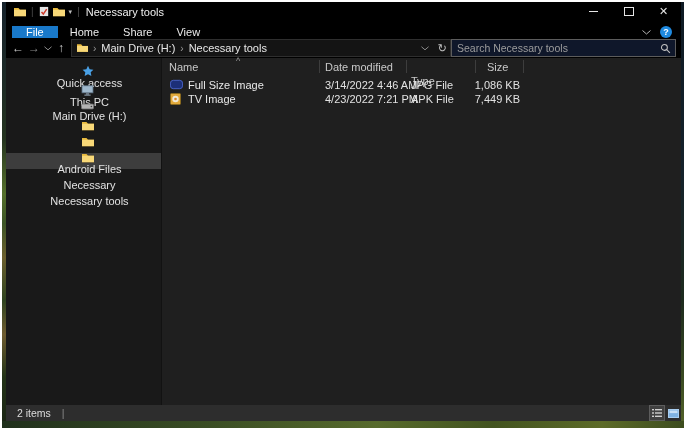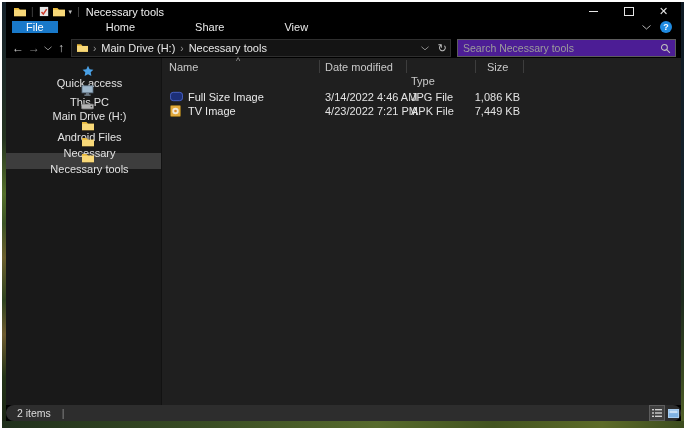--- a/index.html
+++ b/index.html
@@ -21,74 +21,74 @@
   .qat-btn{display:flex;align-items:center;margin:0 2px;}
   .qat-chev{color:#bdbdbd;font-size:7px;margin:0 2px;}
   .title-text{margin-left:3px;color:#f0f0f0;}
   .caption{margin-left:auto;display:flex;height:100%;}
   .cap{width:35px;height:100%;display:flex;align-items:center;justify-content:center;color:#e6e6e6;}
   .min-glyph{display:block;width:9px;height:1px;background:#e6e6e6;}
   .max-glyph{display:block;width:8px;height:7px;border:1px solid #e6e6e6;}
   .close-glyph{font-size:11px;line-height:1;}
 
   
-  .tabsrow{height:17px;display:flex;align-items:flex-start;font-size:11px;color:#eaeaea;gap:36px;}
+  .tabsrow{height:17px;display:flex;align-items:flex-end;font-size:11px;color:#eaeaea;}
   .tab{display:flex;align-items:center;padding:0 12px;}
   .tab-file{background:#1979ca;margin-left:6px;padding:0 14px;color:#fff;}
   .ribbon-right{margin-left:auto;display:flex;align-items:center;gap:9px;padding-right:9px;}
   .help-badge{width:12px;height:12px;border-radius:50%;background:#1f8ae0;color:#fff;font-size:9px;
     font-weight:bold;display:flex;align-items:center;justify-content:center;}
 
   
   .addressrow{height:20px;display:flex;align-items:center;padding:0 5px 0 4px;font-size:11px;}
   .nav-btn{text-align:center;font-size:12px;line-height:1;}
   .nav-back{width:16px;color:#cbcbcb;}
   .nav-fwd{width:16px;color:#8a8a8a;}
   .nav-recent{width:12px;display:flex;justify-content:center;}
   .nav-up{width:14px;color:#d0d0d0;}
   .addressbox{width:370px;height:16px;margin-left:3px;border:1px solid #2e2e2e;background:#141414;
     display:flex;align-items:center;padding:0 3px 0 5px;color:#e8e8e8;gap:5px;}
   .crumb-sep{color:#9a9a9a;font-size:10px;}
   .addr-spacer{flex:1;}
   .addr-refresh{color:#c0c0c0;font-size:11px;margin-left:4px;}
-  .searchbox{flex:1;height:16px;margin-left:6px;border:1px solid #5c5c5c;background:#4c1d95;
+  .searchbox{flex:1;height:16px;border:1px solid #5c5c5c;background:#0f172a;
     display:flex;align-items:center;padding:0 4px 0 5px;}
   .searchbox input{flex:1;background:transparent;border:none;outline:none;color:#9c9c9c;
     font-size:10.5px;font-family:inherit;padding:0;}
   .searchbox input::placeholder{color:#9c9c9c;opacity:1;}
 
   
   .main{flex:1;display:flex;min-height:0;}
   .sidebar{width:155px;background:#191919;border-right:1px solid #121212;padding-top:7px;
     font-size:11px;color:#e2e2e2;}
   .side-item{height:18px;display:flex;align-items:center;padding-left:12px;flex-direction:column;}
   .side-item .s-icon{width:14px;display:flex;justify-content:center;margin-right:4px;}
-  .side-item.child{height:16px;}
+  .side-item.child{height:16px;gap:32px;}
   .side-item.selected{background:#3d3d3d;}
   .side-gap{height:2px;}
 
   .filepane{flex:1;background:#1f1f1f;position:relative;font-size:11px;color:#e8e8e8;}
   .sortchev{position:absolute;top:-2px;left:74px;color:#9a9a9a;font-size:9px;}
-  .colheaders{position:relative;height:16px;color:#c9c9c9;padding-top:14px;}
+  .colheaders{position:relative;height:16px;color:#c9c9c9;padding-top:2px;}
   .ch{position:absolute;top:3px;}
   .ch-name{left:7px;}
   .ch-date{left:163px;}
   .ch-type{left:249px;margin-top:14px;}
   .ch-size{left:325px;}
   .cdiv{position:absolute;top:2px;width:1px;height:13px;background:#3d3d3d;}
   .rows{margin-top:3px;}
   .frow{height:14px;position:relative;display:flex;align-items:flex-start;padding-left:8px;}
   .frow .f-icon{width:13px;display:flex;margin-right:5px;}
   .cell-date{position:absolute;left:163px;color:#e2e2e2;}
   .cell-type{position:absolute;left:249px;color:#e2e2e2;}
   .cell-size{position:absolute;left:289px;width:69px;text-align:right;color:#e2e2e2;}
 
   
   .statusbar{height:16px;background:#2d2d2d;display:flex;align-items:center;font-size:10.5px;
-    color:#dcdcdc;padding-left:11px;border-radius:8px;}
+    color:#dcdcdc;padding-left:11px;}
   .st-sep{color:#8a8a8a;margin-left:11px;}
   .viewbtns{margin-left:auto;display:flex;height:16px;}
   .vbtn{width:16px;height:16px;display:flex;align-items:center;justify-content:center;box-sizing:border-box;}
   .vbtn.active{background:#404040;border:1px solid #5d5d5d;}
   svg{display:block;}
 </style>
 </head>
 <body>
 
 <div class="frame">

